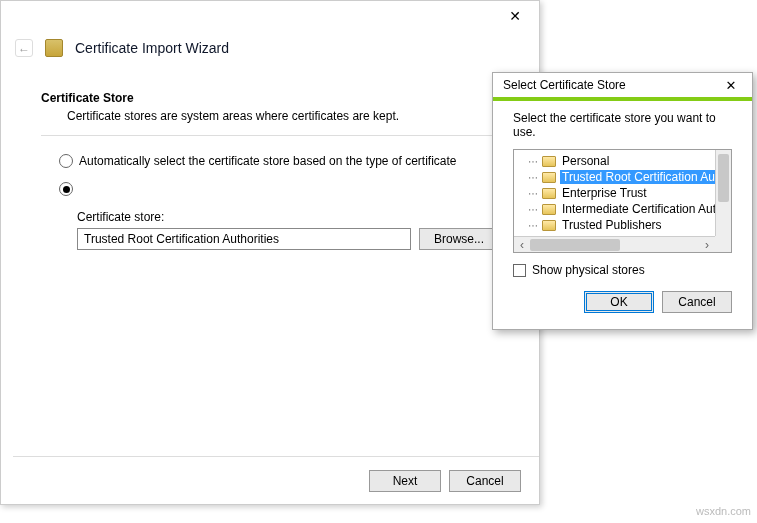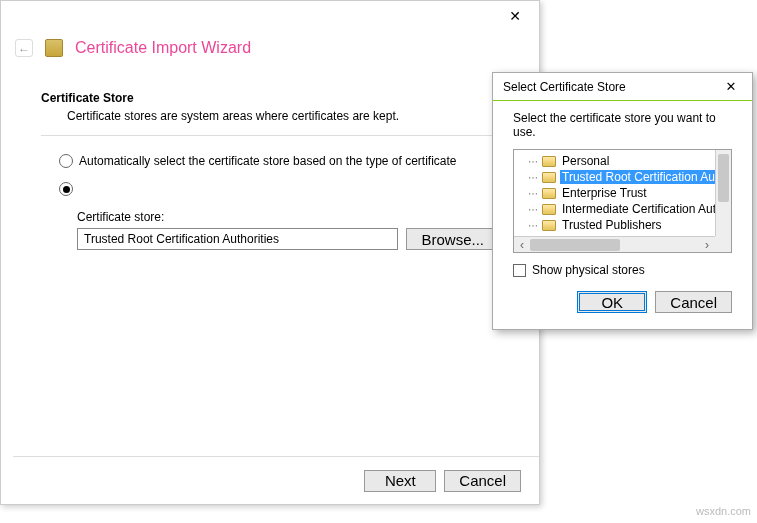--- a/index.html
+++ b/index.html
@@ -3,40 +3,40 @@
 <meta charset="utf-8">
 <style>
   * { box-sizing: border-box; margin: 0; padding: 0; font-family: "Segoe UI", Tahoma, sans-serif; font-size: 12px; }
   body { background: #fff; width: 757px; height: 523px; position: relative; color: #000; }
   .wizard-window { position: absolute; left:0; top:0; width:540px; height:505px; border:1px solid #ccc; box-shadow: 2px 2px 6px rgba(0,0,0,.2); background:#fff;}
   .wizard-titlebar { height:30px; display:flex; align-items:center; justify-content:flex-end; padding:0 8px;}
   .x-btn { width:32px; height:24px; display:flex; align-items:center;justify-content:center; font-size:14px; cursor:pointer;}
   .wizard-head { display:flex; align-items:center; gap:12px; padding:8px 14px 4px;}
   .back-arrow {width:18px;height:18px;display:flex;align-items:center;justify-content:center;color:#999;border:1px solid #ddd;border-radius:3px;}
   .wiz-icon {width:18px;height:18px; background:linear-gradient(#d8c16a,#c7a53a);border:1px solid #a4872d;border-radius:2px;}
-  .wiz-title {font-size:16px;color:#ec4899;}
+  .wiz-title {font-size:14px;color:#0f172a;}
   .content {padding: 30px 40px 10px 40px;}
   .section-head {font-weight:600;margin-bottom:4px;}
   .section-sub {margin-left:26px;margin-bottom:12px;}
   .separator {height:1px;background:#ddd;margin:6px 0 18px;}
   .instr {margin-bottom:22px;}
   .radio-group {margin-left:18px;}
   .radio-row {display:flex;align-items:center;gap:6px;margin-bottom:14px;}
   .radio {width:14px;height:14px;border:1px solid #666;border-radius:50%;display:flex;align-items:center;justify-content:center;}
   .radio.selected::after{content:"";width:7px;height:7px;background:#000;border-radius:50%;}
   .store-block{margin-left:36px;margin-top:4px;}
   .store-label{margin-bottom:4px;}
   .store-row{display:flex;gap:8px;align-items:center;}
   .store-input{flex:1;height:22px;border:1px solid #888;padding:2px 6px;background:#fff;}
-  .browse-btn,.wiz-btn,.dlg-btn{height:22px;padding:0 14px;border:1px solid #999;background:#e9e9e9;cursor:pointer;font-size:15px;}
+  .browse-btn,.wiz-btn,.dlg-btn{height:22px;padding:0 14px;border:1px solid #999;background:#e9e9e9;cursor:pointer;font-size:12px;}
   .wizard-footer{position:absolute;left:12px;right:0;bottom:0;height:48px;border-top:1px solid #ddd;display:flex;justify-content:flex-end;align-items:center;gap:8px;padding:0 18px;}
   .wiz-btn{min-width:72px;}
   
   .dialog{position:absolute;left:492px;top:72px;width:261px;height:258px;border:1px solid #aaa;background:#fff;box-shadow:3px 3px 8px rgba(0,0,0,.3);}
-  .dlg-titlebar{height:28px;background:#fff;border-bottom:1px solid #84cc16;display:flex;align-items:center;justify-content:space-between;padding:0 6px 0 10px;}
+  .dlg-titlebar{height:28px;background:#fff;border-bottom:4px solid #84cc16;display:flex;align-items:center;justify-content:space-between;padding:0 6px 0 10px;}
   .dlg-title{font-size:12px;}
   .dlg-x{width:30px;height:20px;display:flex;align-items:center;justify-content:center;cursor:pointer;font-size:13px;}
   .dlg-body{padding:10px 20px;}
   .dlg-instr{margin-bottom:10px;}
   .tree-box{border:1px solid #9d9d9d;height:104px;background:#fff;position:relative;overflow:hidden;}
   .tree{padding:3px 4px;}
   .tree-row{display:flex;align-items:center;gap:4px;height:16px;padding-left:10px;white-space:nowrap;}
   .tree-toggle{width:10px;text-align:center;color:#666;font-size:10px;}
   .folder{width:14px;height:11px;background:linear-gradient(#ffe9a6,#e6c45a);border:1px solid #b8963a;border-radius:1px;flex:0 0 auto;}
   .tree-label{padding:0 2px;}

